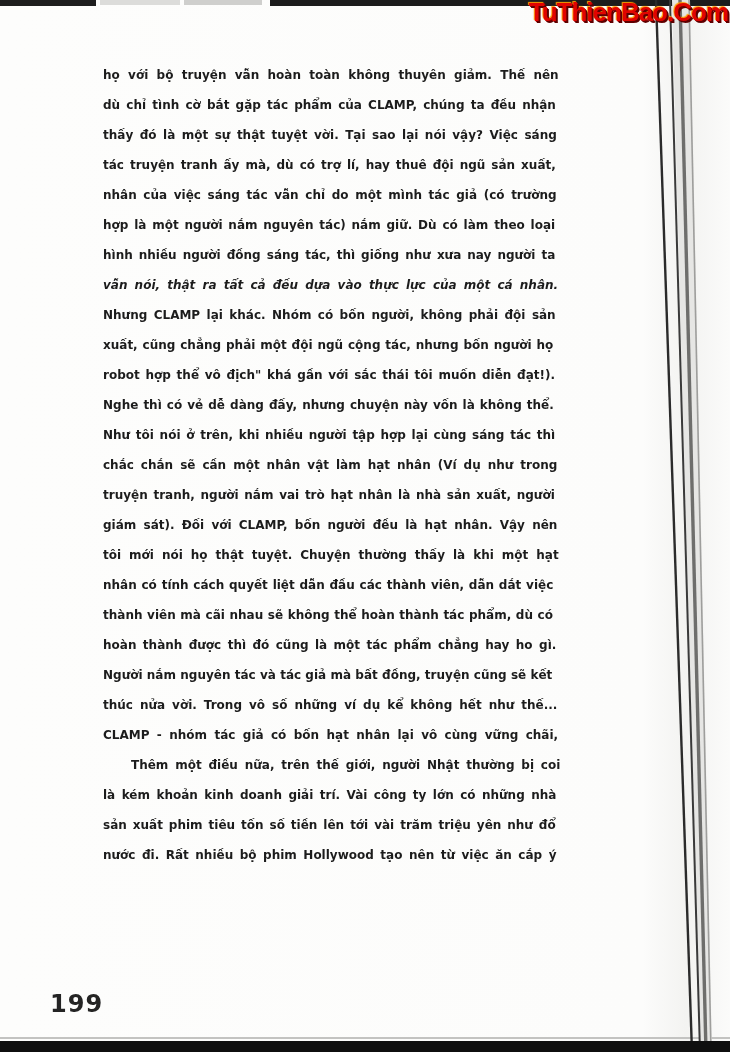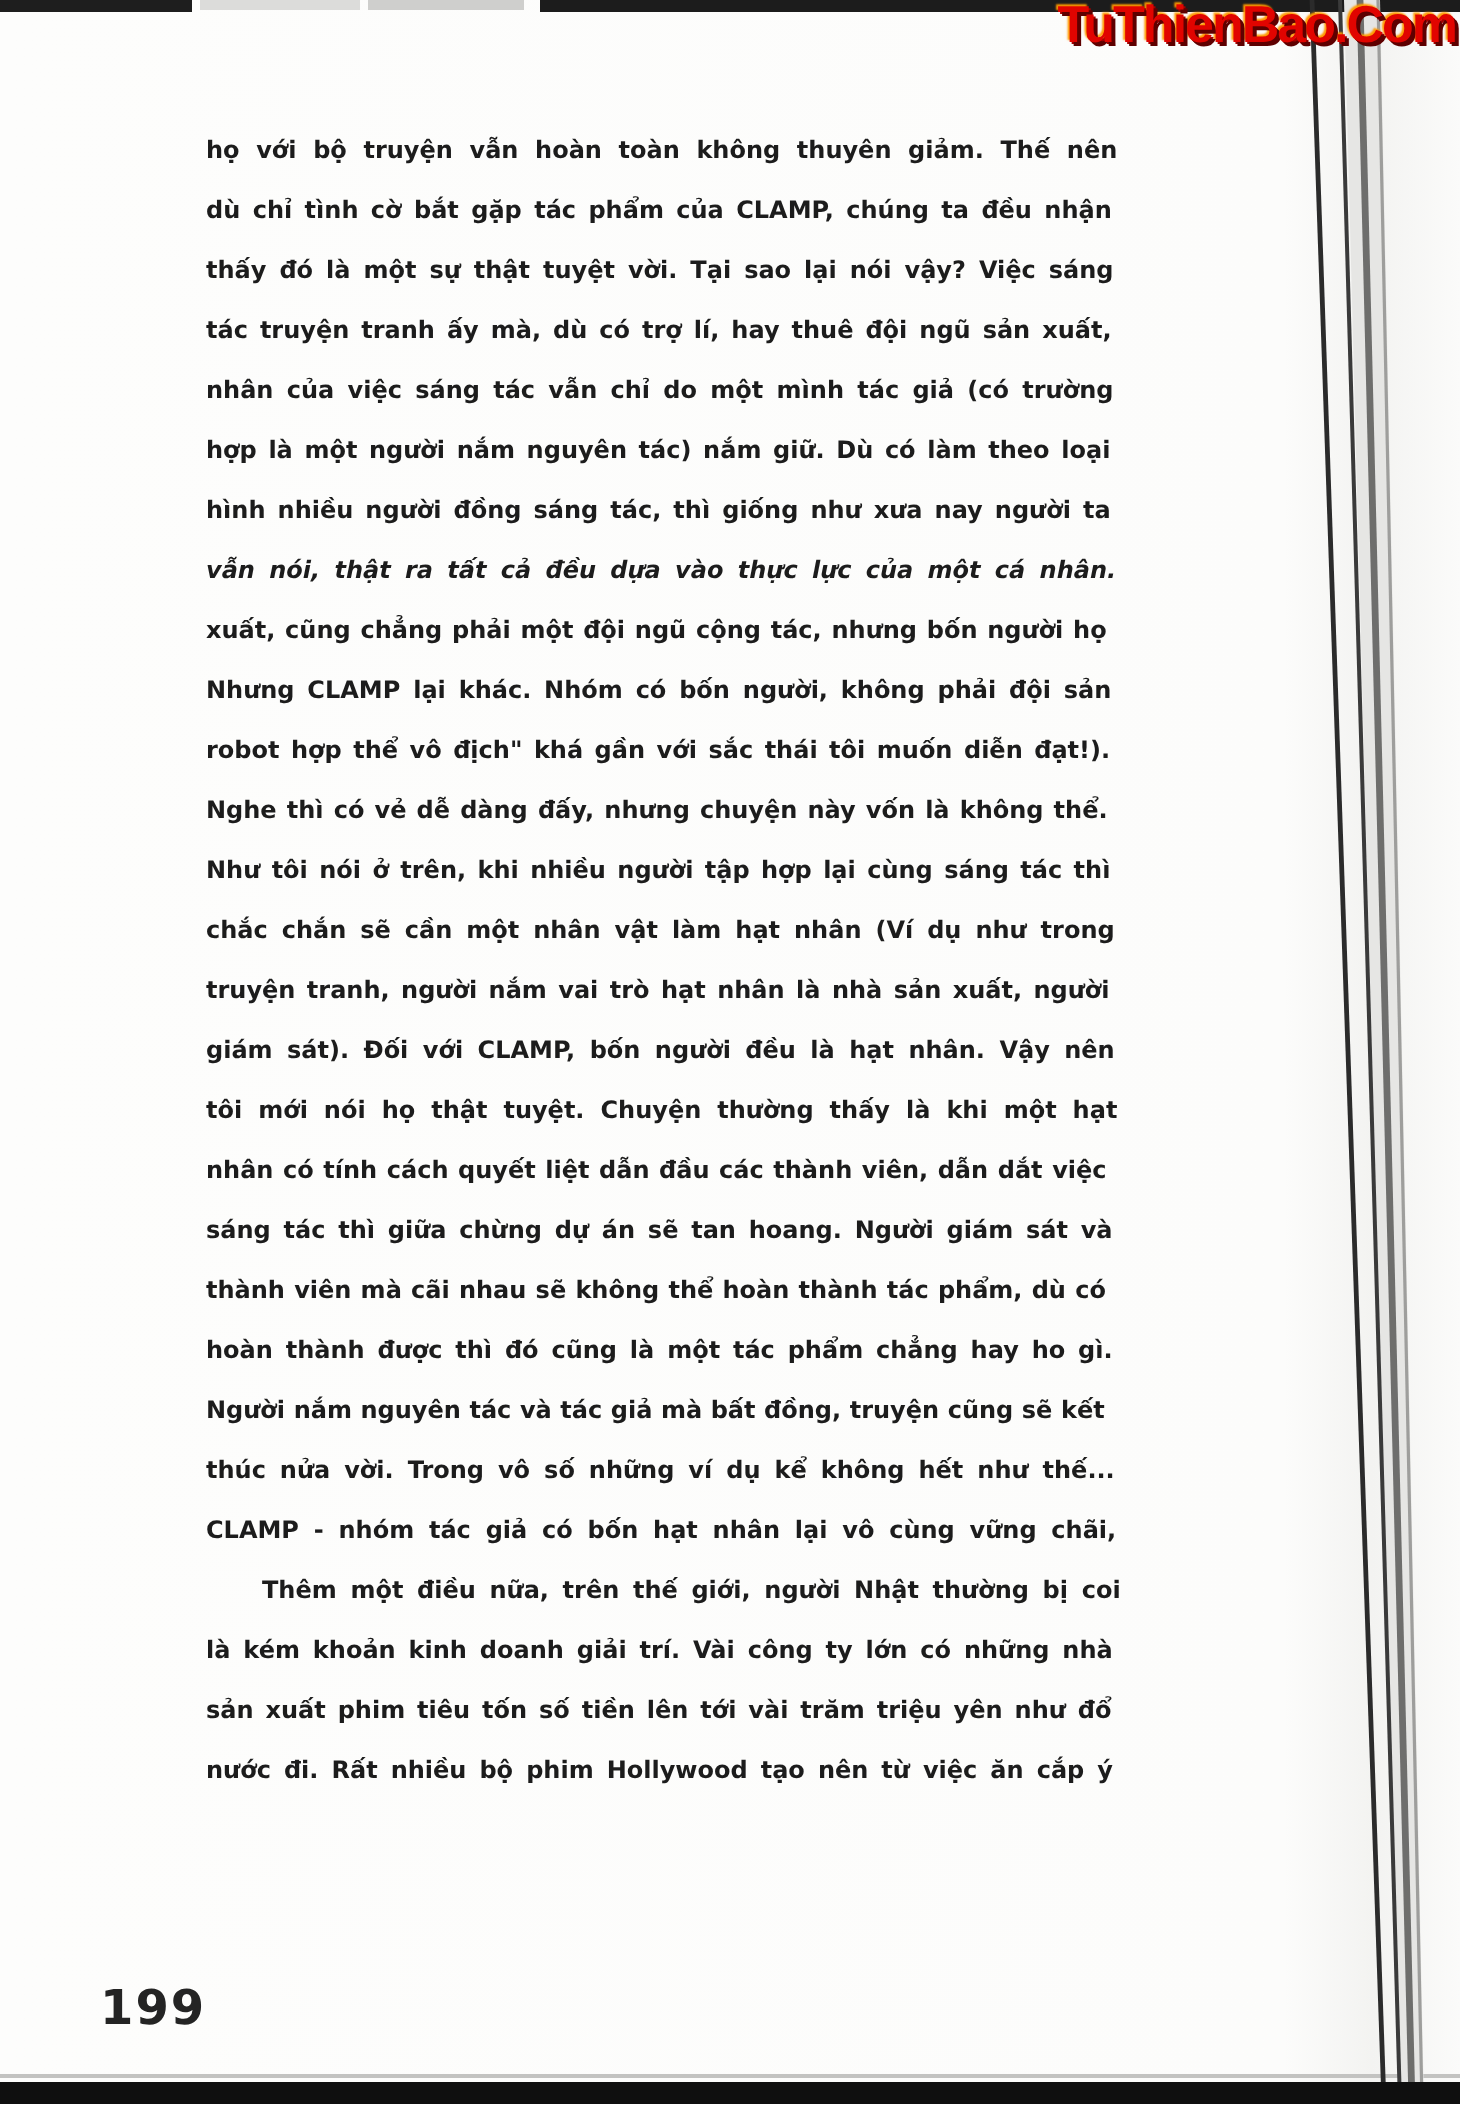--- a/index.html
+++ b/index.html
@@ -82,31 +82,30 @@
 
   <div class="text-block" id="text-block">
       <div class="line"><span class="line-inner" style="word-spacing: 4.13494px;">họ với bộ truyện vẫn hoàn toàn không thuyên giảm. Thế nên</span></div>
       <div class="line"><span class="line-inner" style="word-spacing: 2.01923px;">dù chỉ tình cờ bắt gặp tác phẩm của CLAMP, chúng ta đều nhận</span></div>
       <div class="line"><span class="line-inner" style="word-spacing: 2.31473px;">thấy đó là một sự thật tuyệt vời. Tại sao lại nói vậy? Việc sáng</span></div>
       <div class="line"><span class="line-inner" style="word-spacing: 1.81473px;">tác truyện tranh ấy mà, dù có trợ lí, hay thuê đội ngũ sản xuất,</span></div>
       <div class="line"><span class="line-inner" style="word-spacing: 2.46034px; margin-top: 44px;">nhân của việc sáng tác vẫn chỉ do một mình tác giả (có trường</span></div>
       <div class="line"><span class="line-inner" style="word-spacing: 1.63462px;">hợp là một người nắm nguyên tác) nắm giữ. Dù có làm theo loại</span></div>
       <div class="line"><span class="line-inner" style="word-spacing: 1.85286px;">hình nhiều người đồng sáng tác, thì giống như xưa nay người ta</span></div>
       <div class="line"><span class="line-inner" style="word-spacing: 2.97545px; font-style: italic;">vẫn nói, thật ra tất cả đều dựa vào thực lực của một cá nhân.</span></div>
+      <div class="line"><span class="line-inner" style="word-spacing: 2.24716px;">Nhưng CLAMP lại khác. Nhóm có bốn người, không phải đội sản</span></div>
       <div class="line"><span class="line-inner" style="word-spacing: 0.704427px;">xuất, cũng chẳng phải một đội ngũ cộng tác, nhưng bốn người họ</span></div>
-      <div class="line"><span class="line-inner" style="word-spacing: 2.24716px;">Nhưng CLAMP lại khác. Nhóm có bốn người, không phải đội sản</span></div>
       <div class="line"><span class="line-inner" style="word-spacing: 1.56971px;">robot hợp thể vô địch" khá gần với sắc thái tôi muốn diễn đạt!).</span></div>
       <div class="line"><span class="line-inner" style="word-spacing: 0.884615px;">Nghe thì có vẻ dễ dàng đấy, nhưng chuyện này vốn là không thể.</span></div>
       <div class="line"><span class="line-inner" style="word-spacing: 1.51786px;">Như tôi nói ở trên, khi nhiều người tập hợp lại cùng sáng tác thì</span></div>
       <div class="line"><span class="line-inner" style="word-spacing: 2.80529px;">chắc chắn sẽ cần một nhân vật làm hạt nhân (Ví dụ như trong</span></div>
       <div class="line"><span class="line-inner" style="word-spacing: 1.53646px;">truyện tranh, người nắm vai trò hạt nhân là nhà sản xuất, người</span></div>
       <div class="line"><span class="line-inner" style="word-spacing: 3.04036px; text-align: center;">giám sát). Đối với CLAMP, bốn người đều là hạt nhân. Vậy nên</span></div>
       <div class="line"><span class="line-inner" style="word-spacing: 3.8125px;">tôi mới nói họ thật tuyệt. Chuyện thường thấy là khi một hạt</span></div>
       <div class="line"><span class="line-inner" style="word-spacing: 0.604567px;">nhân có tính cách quyết liệt dẫn đầu các thành viên, dẫn dắt việc</span></div>
-      <div class="line"><span class="line-inner" style="word-spacing: 2.21635px;">sáng tác thì giữa chừng dự án sẽ tan hoang. Người giám sát và</span></div>
       <div class="line"><span class="line-inner" style="word-spacing: 0.4375px;">thành viên mà cãi nhau sẽ không thể hoàn thành tác phẩm, dù có</span></div>
       <div class="line"><span class="line-inner" style="word-spacing: 2.24519px;">hoàn thành được thì đó cũng là một tác phẩm chẳng hay ho gì.</span></div>
       <div class="line"><span class="line-inner" style="word-spacing: 0.105769px;">Người nắm nguyên tác và tác giả mà bất đồng, truyện cũng sẽ kết</span></div>
       <div class="line"><span class="line-inner" style="word-spacing: 2.8149px;">thúc nửa vời. Trong vô số những ví dụ kể không hết như thế...</span></div>
       <div class="line"><span class="line-inner" style="word-spacing: 3.21635px;">CLAMP - nhóm tác giả có bốn hạt nhân lại vô cùng vững chãi,</span></div>
       <div class="line indent"><span class="line-inner" style="word-spacing: 2.65199px;">Thêm một điều nữa, trên thế giới, người Nhật thường bị coi</span></div>
       <div class="line"><span class="line-inner" style="word-spacing: 2.27764px;">là kém khoản kinh doanh giải trí. Vài công ty lớn có những nhà</span></div>
       <div class="line"><span class="line-inner" style="word-spacing: 1.78571px;">sản xuất phim tiêu tốn số tiền lên tới vài trăm triệu yên như đổ</span></div>
       <div class="line"><span class="line-inner" style="word-spacing: 2.33774px;">nước đi. Rất nhiều bộ phim Hollywood tạo nên từ việc ăn cắp ý</span></div>
     </div>

